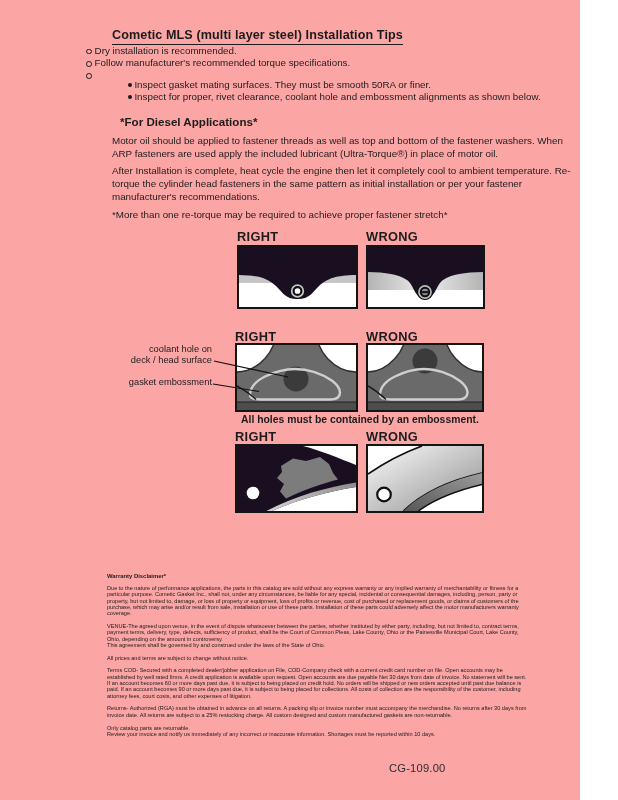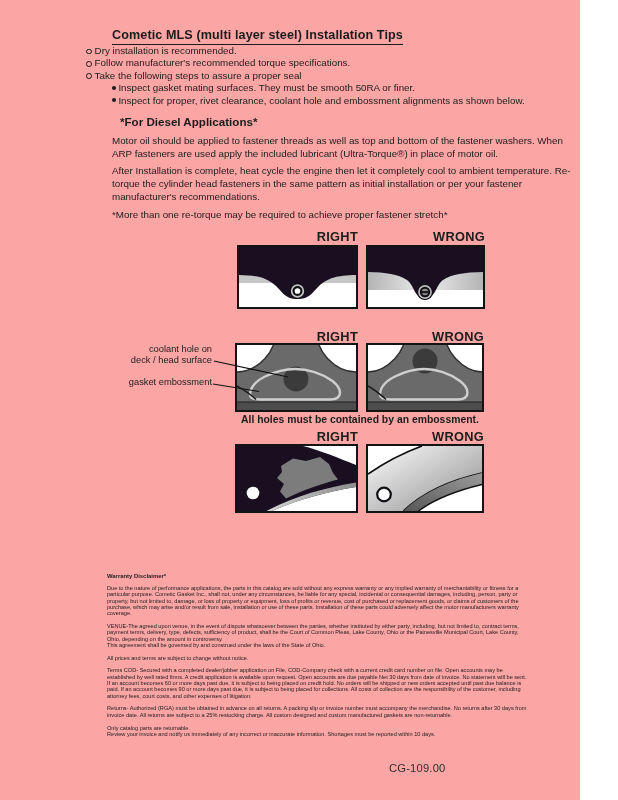--- a/index.html
+++ b/index.html
@@ -11,27 +11,27 @@
   
   .title{
     left:112px;top:28px;font-size:12.6px;font-weight:bold;letter-spacing:.1px;
     border-bottom:1.4px solid var(--ink,#1c1c1c);padding-bottom:1.5px;white-space:nowrap;
   }
   
   .bullets{left:86px;top:45px;width:486px;font-size:9.8px;line-height:12.4px;}
   .brow{display:flex;align-items:flex-start;}
   .oc{flex:0 0 auto;width:3.6px;height:3.6px;border:1px solid var(--ink,#1c1c1c);border-radius:50%;margin:3.6px 3px 0 0;}
   .fc{flex:0 0 auto;width:3.8px;height:3.8px;background:var(--ink,#1c1c1c);border-radius:50%;margin:3.8px 2.6px 0 0;}
-  .subrows{margin-left:26px;}
+  .subrows{margin-left:42px;}
   
   .diesel{left:112px;top:115px;width:462px;}
   .diesel .h{font-size:11.6px;font-weight:bold;margin:0 0 7px 8px;}
   .diesel p{font-size:9.8px;line-height:12.9px;margin:0 0 4.5px 0;}
   
-  .dlabel{font-size:12.8px;font-weight:600;letter-spacing:.3px;text-align:right;}
+  .dlabel{font-size:12.8px;font-weight:600;letter-spacing:.3px;text-align:left;}
   .panel{box-sizing:border-box;border:2px solid var(--panel-border,#141414);background:#fff;}
   .panel svg{display:block;width:100%;height:100%;}
   .caption{font-size:10.4px;font-weight:bold;line-height:11.6px;}
   .ann{font-size:9.3px;line-height:11px;text-align:right;}
   .leaders{pointer-events:none;z-index:4;}
   
   .warranty{left:107px;top:573px;width:424px;}
   .warranty .wh{font-size:5.9px;font-weight:bold;margin:0 0 6px 0;}
   .warranty p{font-size:5.6px;line-height:6.3px;margin:0 0 6.5px 0;}
   .warranty p.mb0{margin-bottom:0;}
@@ -48,21 +48,20 @@
     <div class="brow">
       <span class="oc"></span>
       <span>Dry installation is recommended.</span>
     </div>
     <div class="brow">
       <span class="oc"></span>
       <span>Follow manufacturer's recommended torque specifications.</span>
     </div>
     <div class="brow">
       <span class="oc"></span>
-      <span>Take the following steps to assure a proper seal</span>
     </div>
     <div class="subrows">
       <div class="brow">
         <span class="fc"></span>
         <span>Inspect gasket mating surfaces.  They must be smooth 50RA or finer.</span>
       </div>
       <div class="brow">
         <span class="fc"></span>
         <span>Inspect for proper, rivet clearance, coolant hole and embossment alignments as shown below.</span>
       </div>

